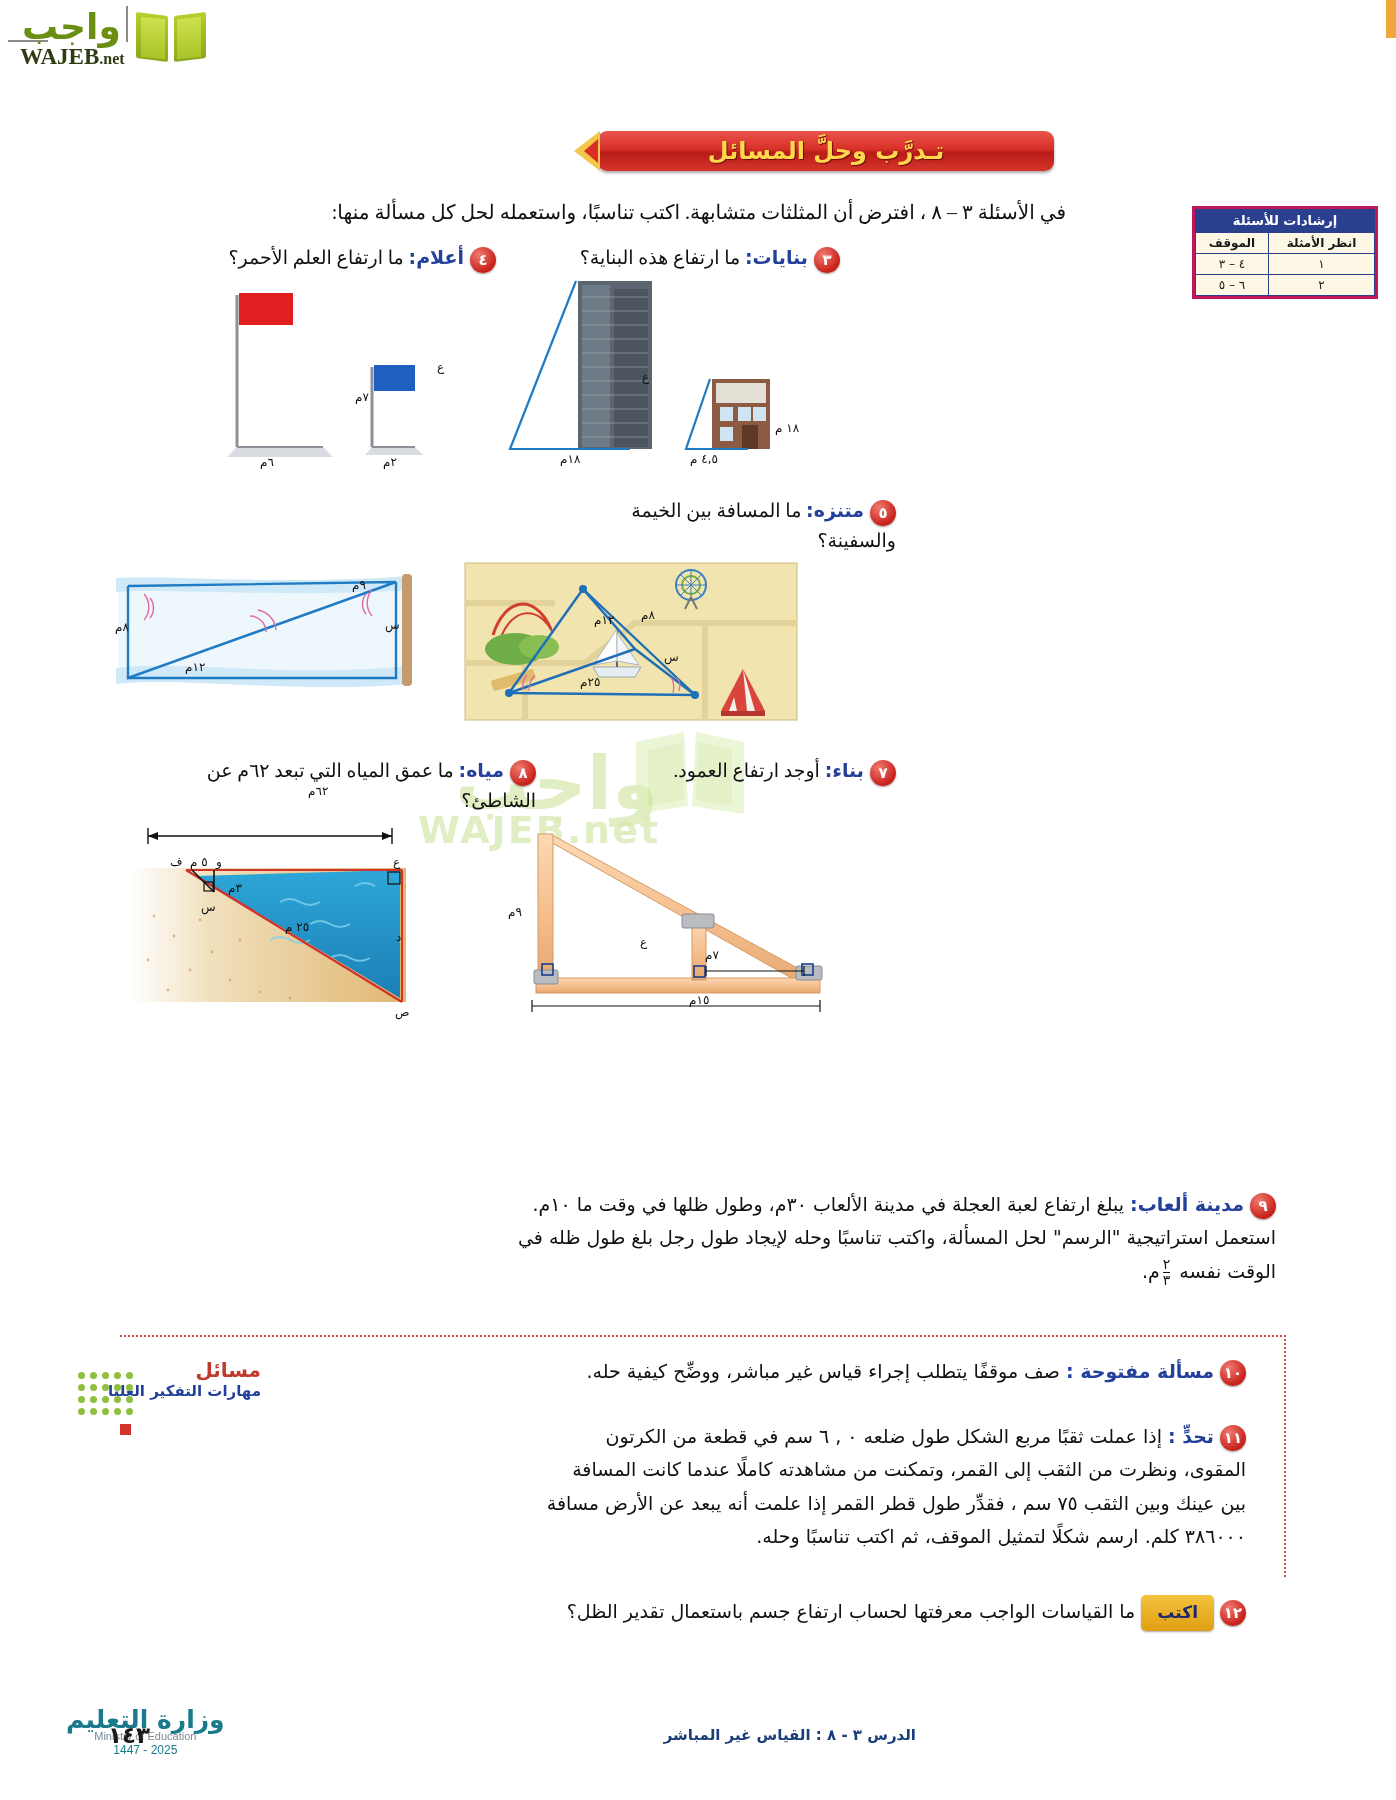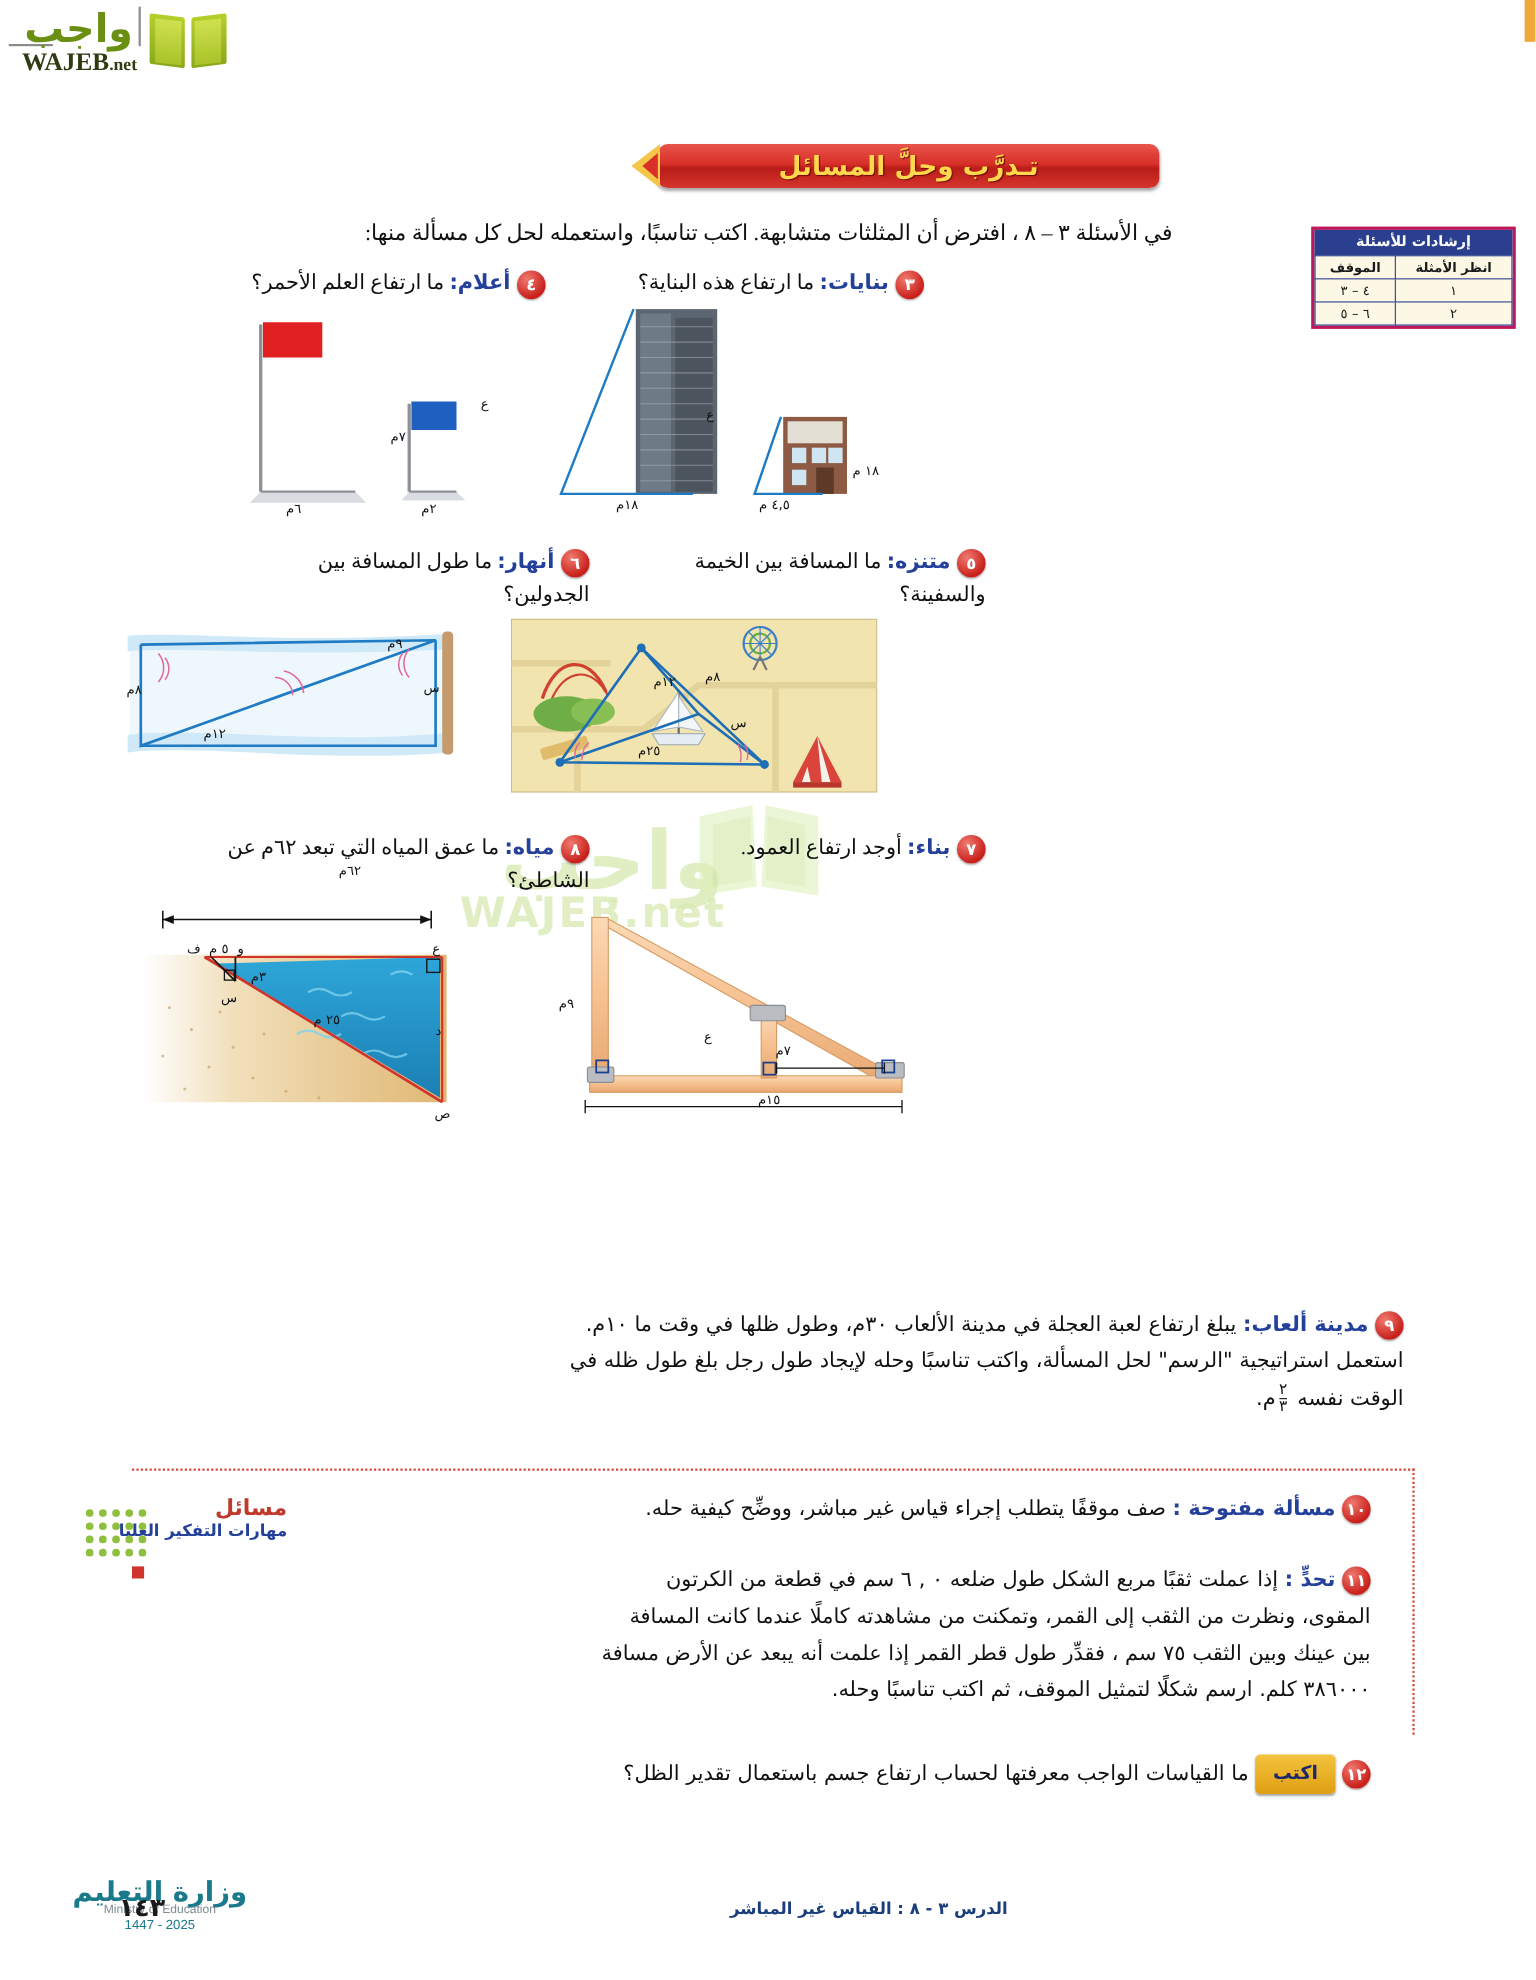--- a/index.html
+++ b/index.html
@@ -212,24 +212,20 @@
     <polyline points="220,104 196,174 258,174" fill="none" stroke="#1f7bc4" stroke-width="2.2"></polyline>
   </svg>
   <div class="dimlbl" style="left:642px;top:370px;">ع</div>
   <div class="dimlbl" style="left:560px;top:452px;">١٨م</div>
   <div class="dimlbl" style="left:775px;top:393px;margin-top:28px;">١٨ م</div>
   <div class="dimlbl" style="left:690px;top:452px;">٤,٥ م</div>
 
   <div class="prob-row" style="right:500px;top:495px;width:340px;text-align:right;">
     <span class="bignum">٥</span><span class="qlabel">متنزه:</span>
     <span class="qbody">ما المسافة بين الخيمة والسفينة؟</span>
-  </div>
-  <div class="prob-row" style="right:860px;top:495px;width:330px;text-align:right;">
-    <span class="bignum">٦</span><span class="qlabel">أنهار:</span>
-    <span class="qbody">ما طول المسافة بين الجدولين؟</span>
   </div>
 
   <svg style="position:absolute;left:110px;top:560px;" width="310" height="140">
     <path d="M8,20 L300,20 L300,122 L8,122 Z" fill="#e8f4fb" opacity=".75"></path>
     <path d="M6,18 C60,14 160,26 300,16 L300,30 C170,38 60,28 6,32 Z" fill="#cfe9f8"></path>
     <path d="M6,108 C70,100 180,118 300,106 L300,124 C180,134 70,116 6,124 Z" fill="#cfe9f8"></path>
 
     <rect x="292" y="14" width="10" height="112" rx="4" fill="#c59a6d"></rect>
 
     <polyline points="18,26 286,22 18,118 18,26" fill="none" stroke="#1f7bc4" stroke-width="2.4"></polyline>

